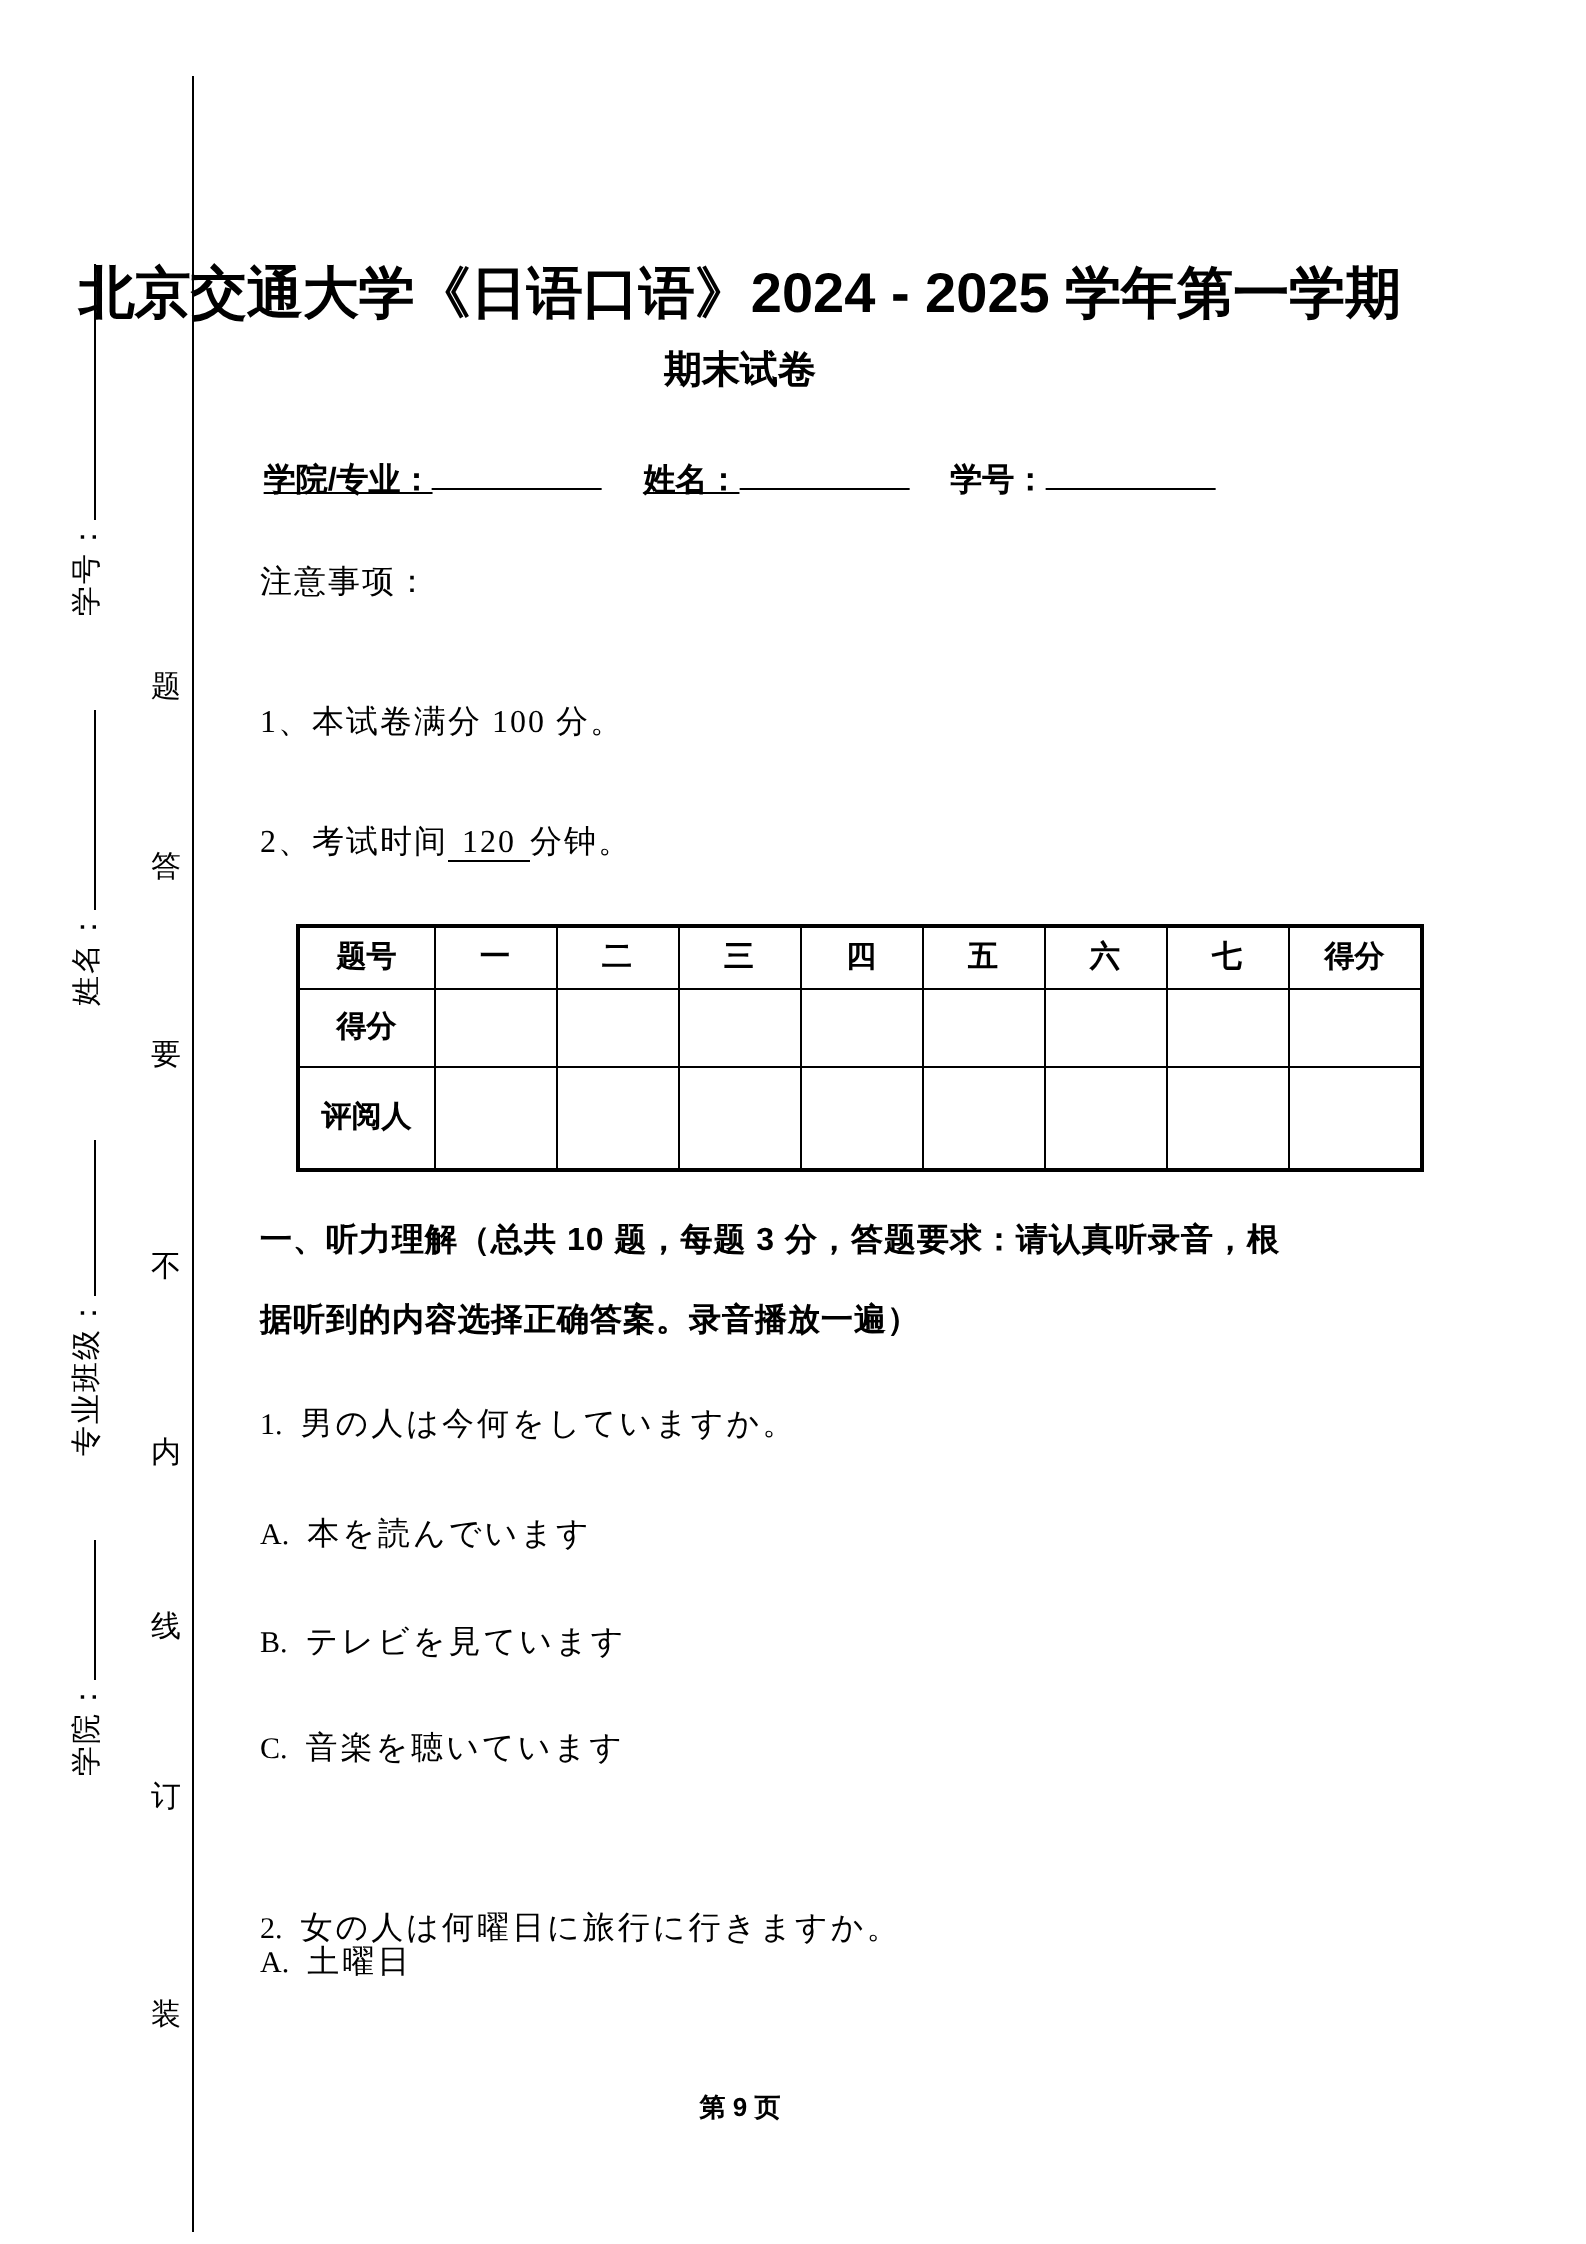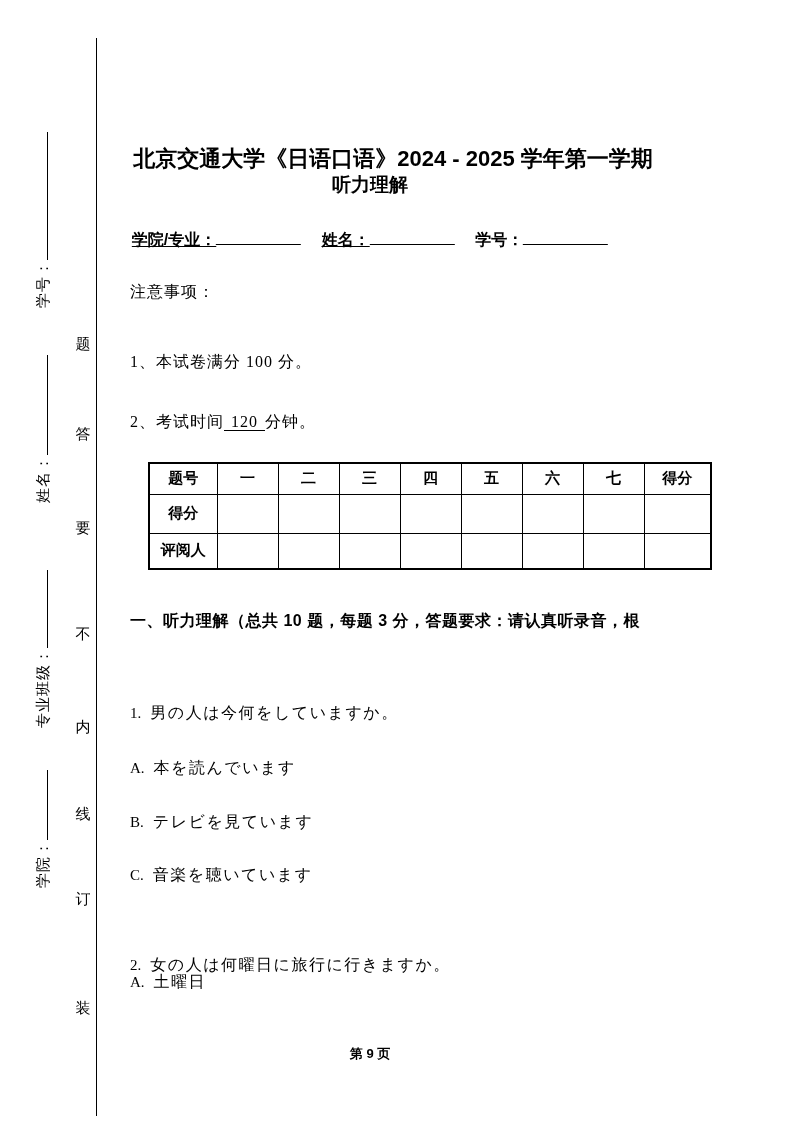--- a/index.html
+++ b/index.html
@@ -46,25 +46,24 @@
   }
 
   
   .center-line {
     position: absolute;
     left: 370px;
     transform: translateX(-50%);
     white-space: nowrap;
   }
   .title1 {
-    top: 144px;
-    font-family: "Liberation Sans", sans-serif;
-    font-weight: bold;
-    font-size: 22px;
-    margin-left: 23px;
+    top: 128px;
+    font-family: "Liberation Sans", sans-serif;
+    font-weight: bold;
+    font-size: 28px;
   }
   .title2 {
     top: 172px;
     font-family: "Liberation Sans", sans-serif;
     font-weight: bold;
     font-size: 19px;
   }
   .sfields {
     top: 229px;
     font-family: "Liberation Sans", sans-serif;
@@ -167,21 +166,21 @@
   <div class="b-char" style="top:334px">题</div>
   <div class="b-char" style="top:424px">答</div>
   <div class="b-char" style="top:518px">要</div>
   <div class="b-char" style="top:624px">不</div>
   <div class="b-char" style="top:717px">内</div>
   <div class="b-char" style="top:804px">线</div>
   <div class="b-char" style="top:889px">订</div>
   <div class="b-char" style="top:998px">装</div>
 
   <div class="center-line title1">北京交通大学《日语口语》2024 - 2025 学年第一学期</div>
-  <div class="center-line title2">听力理解</div>
+  <div class="center-line title2">期末试卷</div>
 
   <div class="center-line sfields">
     <span class="fgroup"><span>学院/专业：</span><span class="blankline"></span></span>
     <span class="fgroup"><span>姓名：</span><span class="blankline"></span></span>
     <span><span>学号：</span><span class="blankline"></span></span>
   </div>
 
   <div class="bodyline" style="top:281px">注意事项：</div>
   <div class="bodyline" style="top:351px">1、本试卷满分 100 分。</div>
   <div class="bodyline" style="top:411px">
@@ -216,35 +215,36 @@
       <td class="lbl">得分</td>
       <td></td>
       <td></td>
       <td></td>
       <td></td>
       <td></td>
       <td></td>
       <td></td>
       <td></td>
     </tr>
-    <tr style="height:36px">
+    <tr style="height:52px">
       <td class="lbl">评阅人</td>
       <td></td>
       <td></td>
       <td></td>
       <td></td>
       <td></td>
       <td></td>
       <td></td>
       <td></td>
     </tr>
   </tbody>
     </table>
 
   <div class="sect" style="top:610px">一、听力理解（总共 10 题，每题 3 分，答题要求：请认真听录音，根</div>
+  <div class="sect" style="top:650px">据听到的内容选择正确答案。录音播放一遍）</div>
 
   <div class="qline" style="top:702px">
     <span class="qnum">1.</span><span>男の人は今何をしていますか。</span>
   </div>
   <div class="qline" style="top:811px">
     <span class="qnum">B.</span><span>テレビを見ています</span>
   </div>
   <div class="qline" style="top:757px">
     <span class="qnum">A.</span><span>本を読んでいます</span>
   </div>

